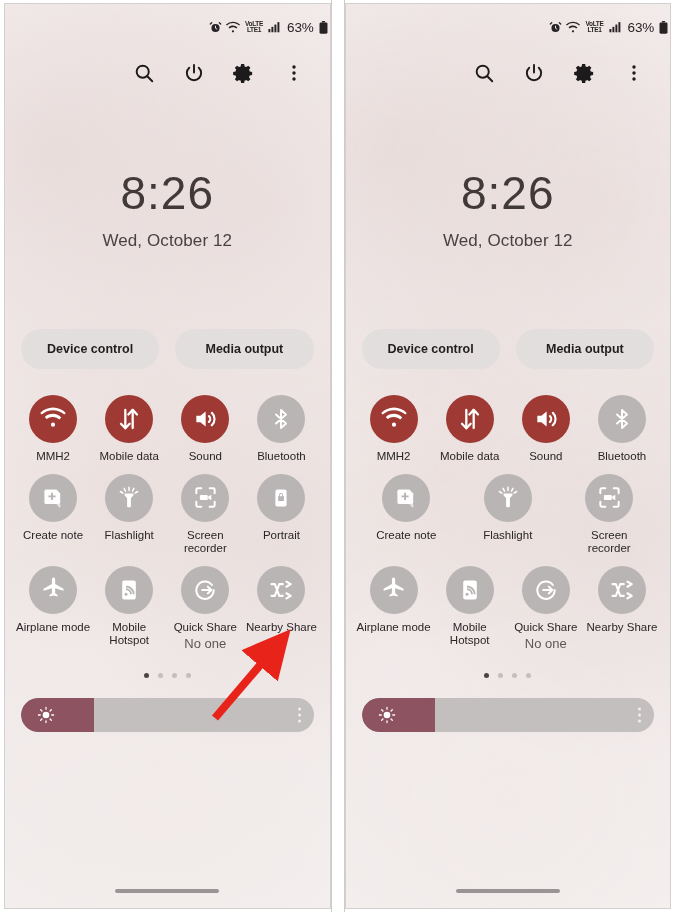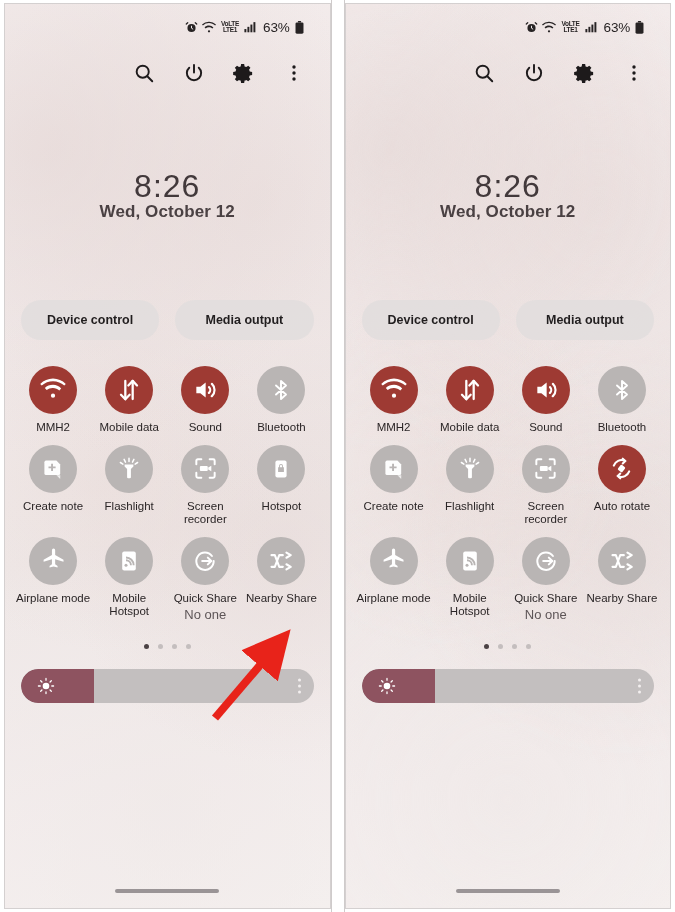--- a/index.html
+++ b/index.html
@@ -39,21 +39,21 @@
     display: flex;
     flex-direction: column;
   }
 
   
   .statusbar {
     height: 46px;
     display: flex;
     align-items: center;
     justify-content: flex-end;
-    padding-right: 26px;
+    padding-right: 2px;
     gap: 4px;
   }
   .sb-ico { display: flex; align-items: center; color: #272324; }
   .sb-text {
     font-size: 13.5px; color: #272324; letter-spacing: -0.2px;
     margin-left: 2px; margin-right: 1px;
   }
   .volte {
     display: flex; flex-direction: column; align-items: center;
     line-height: 0.92; color: #272324; margin: 0 1px;
@@ -72,30 +72,30 @@
   }
   .hicon { width: 24px; height: 24px; color: #1d1a1b; display: flex; align-items: center; justify-content: center; cursor: pointer; }
 
   
   .clockzone {
     margin-top: 74px;
     text-align: center;
     color: #3c3638;
   }
   .clock-time {
-    font-size: 32px;
+    font-size: 46px;
     font-weight: 300;
     letter-spacing: 1px;
     line-height: 1;
     color: #42393b;
   }
   .clock-date {
-    margin-top: 0;
+    margin-top: 15px;
     font-size: 17px;
-    font-weight: 700;
+    font-weight: 400;
     color: #4a4143;
     letter-spacing: 0.1px;
   }
 
   
   .pillrow {
     margin-top: 78px;
     display: flex;
     justify-content: flex-start;
     gap: 16px;
@@ -355,21 +355,21 @@
             </div>
             <div class="tlabel">Screen recorder</div>
           </div>
           <div class="tile">
             <div class="tdisc off">
               <svg width="24" height="24" viewBox="0 0 24 24" fill="currentColor">
                 <rect x="6.4" y="3.4" width="11.2" height="17.2" rx="2"></rect>
                 <path d="M14 10.3V9.1a2 2 0 1 0-4 0v1.2H9.1v4.6h5.8v-4.6H14zm-3.1-1.2a1.1 1.1 0 0 1 2.2 0v1.2h-2.2z" fill="#b9b5b4"></path>
               </svg>
             </div>
-            <div class="tlabel">Hotspot</div>
+            <div class="tlabel">Portrait</div>
           </div>
         </div>
         <div class="grow">
           <div class="tile">
             <div class="tdisc off">
               <svg width="25" height="25" viewBox="0 0 24 24" fill="currentColor">
                 <path d="M21.6 13.1v-1.9l-8-4.6V2.1a1.55 1.55 0 1 0-3.1 0v4.5l-8 4.6v1.9l8-2.4v4.9l-2.3 1.6v1.6l3.85-1.1 3.85 1.1v-1.6l-2.3-1.6v-4.9z"></path>
               </svg>
             </div>
             <div class="tlabel">Airplane mode</div>
@@ -583,32 +583,20 @@
                 <path d="M3.2 8V4.6a1.4 1.4 0 0 1 1.4-1.4H8"></path>
                 <path d="M16 3.2h3.4a1.4 1.4 0 0 1 1.4 1.4V8"></path>
                 <path d="M20.8 16v3.4a1.4 1.4 0 0 1-1.4 1.4H16"></path>
                 <path d="M8 20.8H4.6a1.4 1.4 0 0 1-1.4-1.4V16"></path>
                 <rect x="6.6" y="9.5" width="7.6" height="5" rx="1" fill="currentColor" stroke="none"></rect>
                 <path d="M14.6 11.1 17.6 9.4v5.2l-3-1.7z" fill="currentColor" stroke="none"></path>
               </svg>
             </div>
             <div class="tlabel">Screen recorder</div>
           </div>
-          <div class="tile">
-            <div class="tdisc on">
-              <svg width="25" height="25" viewBox="0 0 24 24" fill="none" stroke="currentColor" stroke-width="2" stroke-linecap="round">
-                <path d="M4.6 9.2A8 8 0 0 1 14.8 4.4"></path>
-                <path d="M19.4 14.8A8 8 0 0 1 9.2 19.6"></path>
-                <path d="M13.2 2.6 15.6 4.9 13.2 7.2"></path>
-                <path d="M10.8 21.4 8.4 19.1 10.8 16.8"></path>
-                <rect x="9.3" y="9" width="5.4" height="6" rx="1.2" transform="rotate(38 12 12)" fill="currentColor" stroke="none"></rect>
-              </svg>
-            </div>
-            <div class="tlabel">Auto rotate</div>
-          </div>
         </div>
         <div class="grow">
           <div class="tile">
             <div class="tdisc off">
               <svg width="25" height="25" viewBox="0 0 24 24" fill="currentColor">
                 <path d="M21.6 13.1v-1.9l-8-4.6V2.1a1.55 1.55 0 1 0-3.1 0v4.5l-8 4.6v1.9l8-2.4v4.9l-2.3 1.6v1.6l3.85-1.1 3.85 1.1v-1.6l-2.3-1.6v-4.9z"></path>
               </svg>
             </div>
             <div class="tlabel">Airplane mode</div>
           </div>

